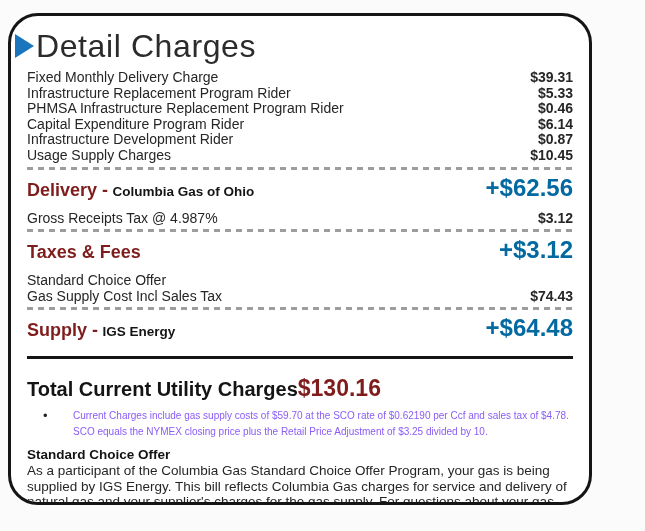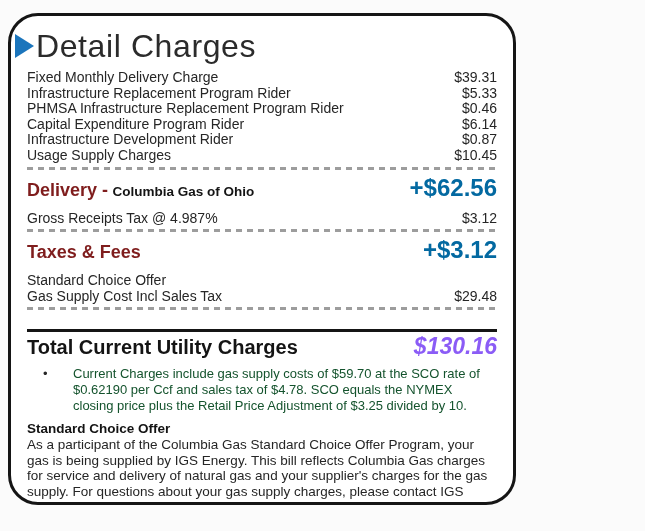--- a/index.html
+++ b/index.html
@@ -1,60 +1,60 @@
 <!DOCTYPE html>
 <html><head>
 <meta charset="utf-8">
 <style>
   * { margin:0; padding:0; box-sizing:border-box; }
   html,body { width:645px; height:531px; background:#fbfbfb; font-family:"Liberation Sans","DejaVu Sans",sans-serif; color:#232323; }
   .card {
     position:absolute; left:8px; top:13px;
-    width:508px; height:492px;
+    width:584px; height:492px;
     background:#ffffff;
     border:3px solid #151515;
     border-radius:30px;
     padding:10px 16px 10px 16px;
     overflow:hidden;
   }
   .title-row { display:flex; align-items:center; margin:2px 0 6px -12px; }
   .arrow-icon {
     width:0; height:0; display:inline-block;
     border-left:19px solid #1b75bc;
     border-top:12px solid transparent;
     border-bottom:12px solid transparent;
     margin-right:2px;
   }
   .page-title { font-size:32px; font-weight:400; letter-spacing:0.6px; color:#2b2b2b; line-height:36px; }
 
   .row { display:flex; justify-content:space-between; align-items:baseline; font-size:14px; line-height:15.6px; color:#262626; }
-  .row .amt { text-align:right; }
+  .row .amt { text-align:right;font-weight:bold; }
 
   .dashed {
     height:3px; border:none; margin:3px 0 3px;
     background:repeating-linear-gradient(to right,#9d9d9d 0 6px,transparent 6px 11px);
   }
 
   .section-row { display:flex; justify-content:space-between; align-items:baseline; padding:1px 0 3px; }
   .sec-name { font-size:18px; font-weight:700; color:#7f1d1d; }
   .sec-provider { font-size:13.5px; font-weight:700; color:#141414; }
   .sec-amt { font-size:24px; font-weight:700; color:#0369a1; }
 
   .gap-sm { height:6px; }
 
   .total-block {
-    border-top:3px solid #151515; margin-top:19px; padding-top:1px;
-    display:flex; justify-content:space-between; align-items:baseline;
+    border-top:3px solid #151515; margin-top:11px; padding-top:16px;
+    display:flex; justify-content:flex-start; align-items:baseline;
   }
   .total-label { font-size:20px; font-weight:700; color:#141414; }
-  .total-amt { font-size:23px; font-weight:700; color:#8b5cf6;font-style:italic; }
+  .total-amt { font-size:23px; font-weight:700; color:#7f1d1d; }
 
   .bullet-note { display:flex; margin:6px 0 7px; padding-left:16px; }
   .bullet-glyph { width:30px; font-size:13px; line-height:16px; color:#262626; flex:0 0 30px; }
-  .bullet-text { font-size:13px; line-height:16px; color:#14532d; padding-right:2px; }
+  .bullet-text { font-size:10px; line-height:16px; color:#8b5cf6; padding-right:2px; }
 
   .sco-heading { font-size:13.5px; font-weight:700; color:#141414; margin-bottom:1px; }
   .sco-body { font-size:13.5px; line-height:15.4px; color:#262626; }
 </style>
 </head>
 <body>
 
 <div class="card">
 
   <div class="title-row">
@@ -115,26 +115,33 @@
 
   <div class="gap-sm"></div>
 
   <div>
     <div class="row">
       <span>Standard Choice Offer</span>
       <span class="amt"></span>
     </div>
     <div class="row">
       <span>Gas Supply Cost Incl Sales Tax</span>
-      <span class="amt">$29.48</span>
+      <span class="amt">$74.43</span>
     </div>
   </div>
 
   <div class="dashed"></div>
 
+  <div class="section-row">
+    <span>
+      <span class="sec-name">Supply -</span>
+      <span class="sec-provider">IGS Energy</span>
+    </span>
+    <span class="sec-amt">+$64.48</span>
+  </div>
 
   <div class="total-block">
     <span class="total-label">Total Current Utility Charges</span>
     <span class="total-amt">$130.16</span>
   </div>
 
   <div class="bullet-note">
     <span class="bullet-glyph">•</span>
     <span class="bullet-text">Current Charges include gas supply costs of $59.70 at the SCO rate of $0.62190 per Ccf and sales tax of $4.78. SCO equals the NYMEX closing price plus the Retail Price Adjustment of $3.25 divided by 10.</span>
   </div>

